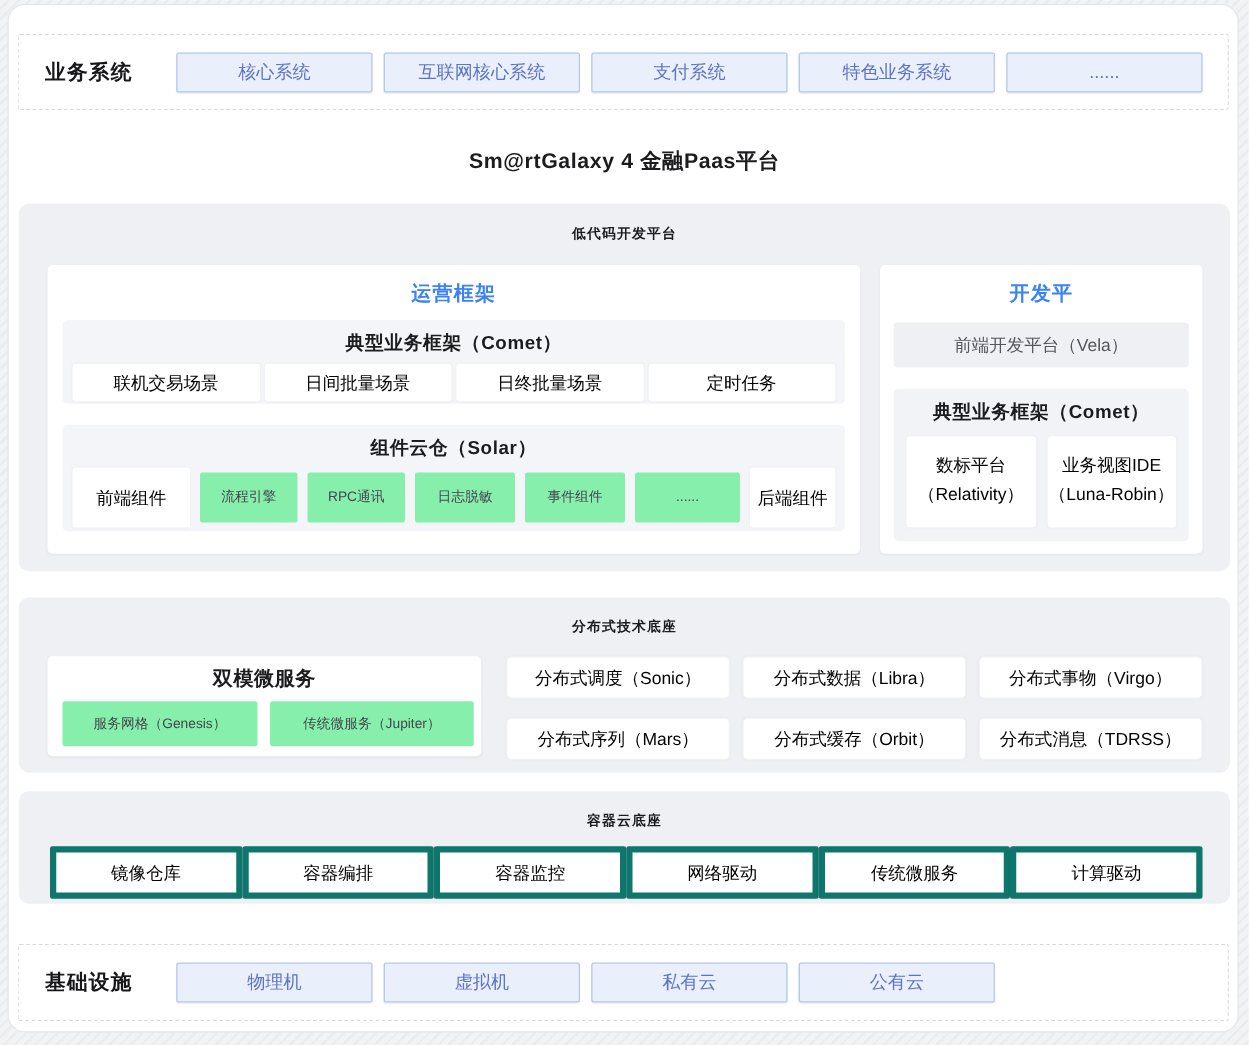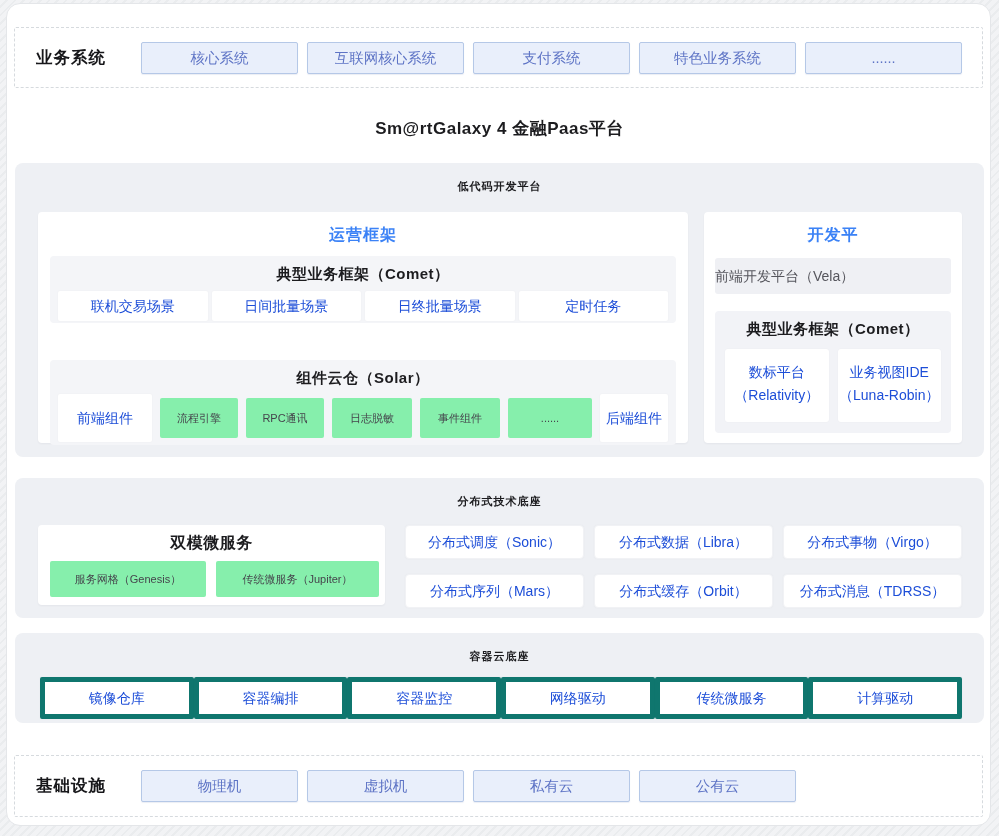--- a/index.html
+++ b/index.html
@@ -34,33 +34,33 @@
     font-size:11px;font-weight:bold;color:#1c1c1f;letter-spacing:1px;}
 
   .white-card{background:#ffffff;border-radius:4px;box-shadow:0 1px 2px rgba(30,40,60,.05);}
   .card-title{position:absolute;left:0;top:13px;width:100%;text-align:center;
     font-size:16px;font-weight:bold;color:#3b82f6;letter-spacing:1px;}
   .sub-card{background:#f4f5f8;border-radius:4px;}
   .sub-title{position:absolute;left:0;top:9px;width:100%;text-align:center;
     font-size:15px;font-weight:bold;color:#1c1c1f;letter-spacing:.5px;}
 
   .node{background:#fff;border-radius:2px;text-align:center;font-size:14px;
-    color:#1d4ed8;box-shadow:0 0 2px rgba(0,0,0,.04);}
+    color:#000000;box-shadow:0 0 2px rgba(0,0,0,.04);}
   .chip{background:#86efac;border-radius:2px;text-align:center;font-size:11px;color:#45454c;}
 
   .comet-items{position:absolute;left:8px;right:8px;top:35px;display:flex;gap:4px;}
   .comet-items .node{flex:1;height:30px;line-height:30px;}
 
   .solar-row{position:absolute;left:8px;right:8px;top:33px;height:50px;
     display:flex;align-items:center;justify-content:space-between;}
   .solar-row .node{height:48px;line-height:48px;}
   .solar-row .chip{height:40px;line-height:40px;}
 
   .vela-chip{position:absolute;left:11px;top:46px;width:236px;height:36px;line-height:36px;
-    background:#eff0f4;border-radius:3px;font-size:14px;color:#55555c;}
+    background:#eff0f4;border-radius:3px;text-align:center;font-size:14px;color:#55555c;}
   .dev-comet-cards{position:absolute;left:10px;right:10px;top:38px;display:flex;gap:9px;}
   .dev-comet-cards .node{flex:1;height:73px;padding-top:12px;line-height:1.65;
     box-sizing:border-box;border-radius:3px;}
 
   .dual-chips{position:absolute;left:12px;top:36px;display:flex;gap:10px;}
   .dual-chips .chip{height:36px;line-height:36px;}
 
   .dist-row{position:absolute;left:390px;width:557px;display:flex;justify-content:space-between;}
   .dist-row .node{width:177px;height:32px;line-height:32px;border-radius:4px;
     border:1px solid #f1f2f5;}
@@ -98,21 +98,21 @@
       <div class="abs sub-card" style="left:12px;top:44px;width:626px;height:67px;">
         <div class="sub-title">典型业务框架（Comet）</div>
         <div class="comet-items">
           <div class="node">联机交易场景</div>
           <div class="node">日间批量场景</div>
           <div class="node">日终批量场景</div>
           <div class="node">定时任务</div>
         </div>
       </div>
 
-      <div class="abs sub-card" style="left:12px;top:148px;width:626px;height:85px;">
+      <div class="abs sub-card" style="left:12px;top:128px;width:626px;height:85px;">
         <div class="sub-title">组件云仓（Solar）</div>
         <div class="solar-row">
           <div class="node" style="width:94px;">前端组件</div>
           <div class="chip" style="width:78px;">流程引擎</div>
           <div class="chip" style="width:78px;">RPC通讯</div>
           <div class="chip" style="width:80px;">日志脱敏</div>
           <div class="chip" style="width:80px;">事件组件</div>
           <div class="chip" style="width:84px;">......</div>
           <div class="node" style="width:68px;">后端组件</div>
         </div>

